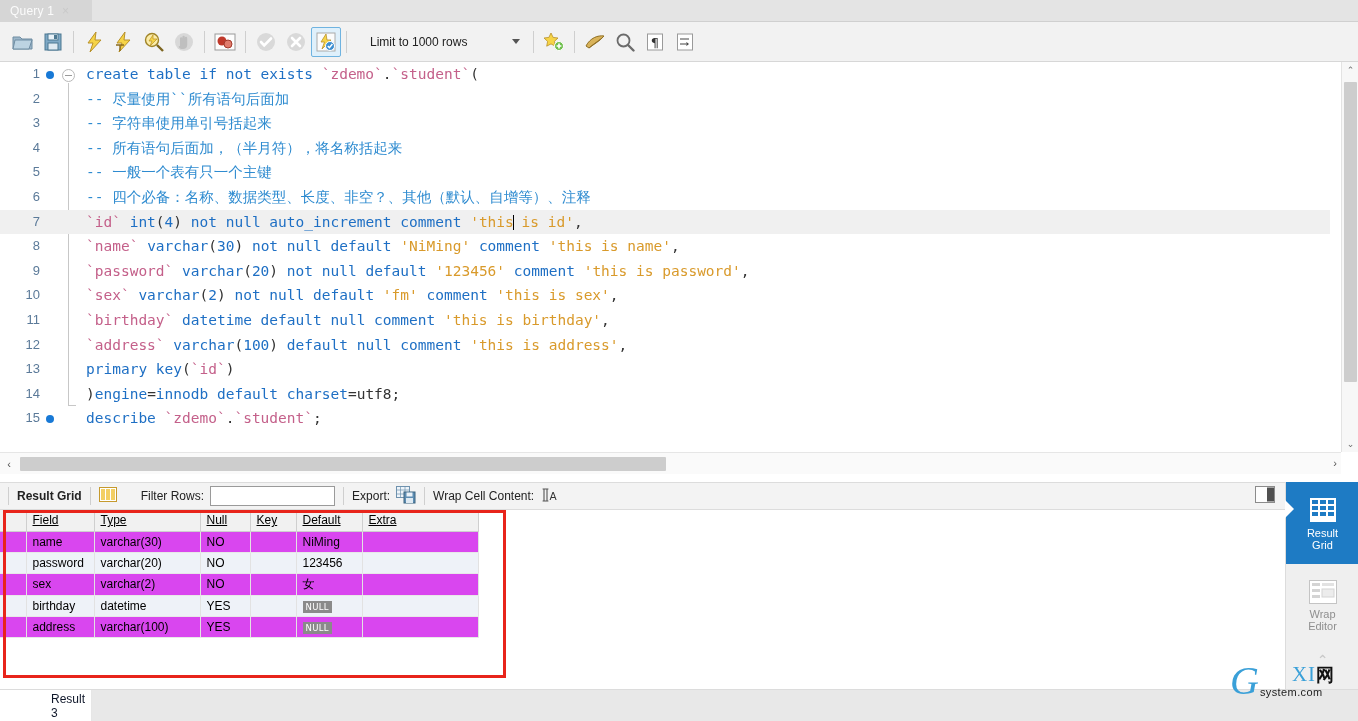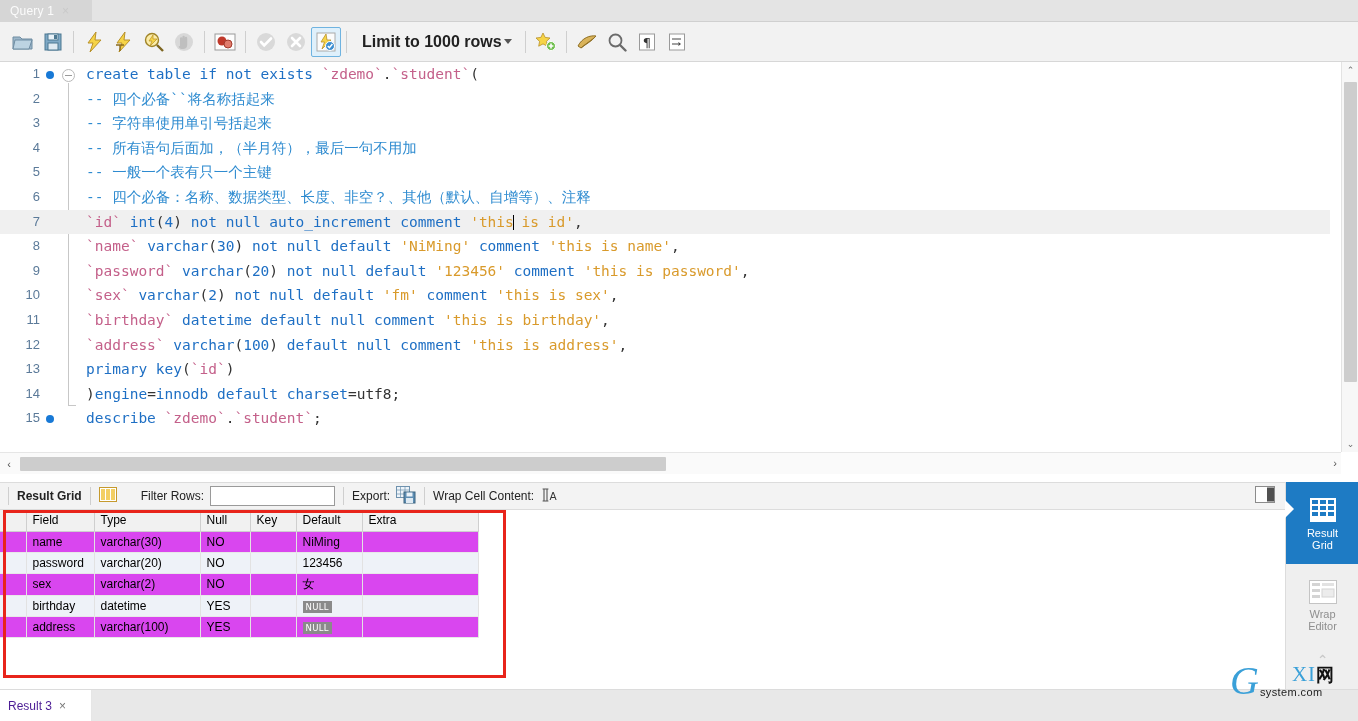--- a/index.html
+++ b/index.html
@@ -37,23 +37,23 @@
     display:flex; align-items:center; padding-left:8px; gap:0px;
   }
   .tbtn {
     width:30px; height:30px; display:flex; align-items:center; justify-content:center;
     border-radius:2px; position:relative;
   }
   .tbtn.framed { border:1px solid #6fb3e0; background:#dff0fb; }
   .sep { width:1px; height:22px; background:#cfcfcf; margin:0 5px; }
 
   .limitbox {
-    width:160px; height:22px; margin-left:8px;
+    width:160px; height:22px; margin-left:16px;
     display:flex; align-items:center; justify-content:space-between;
-    font-size:16px; color:#222; padding:0 4px 0 2px;font-weight:bold;
+    font-size:12px; color:#222; padding:0 4px 0 2px;
   }
   .limitbox .caret {
     width:0;height:0;border-left:4px solid transparent;border-right:4px solid transparent;
     border-top:5px solid #555; margin-right:4px;
   }
 
   
   .editor {
     position:absolute; left:0; top:62px; width:1358px; height:390px;
     background:#ffffff; overflow:hidden;
@@ -154,21 +154,21 @@
   }
 
   
   .gridwrap {
     position:absolute; left:0; top:510px; width:1285px; height:170px;
     background:#ffffff;
   }
   table.rgrid { border-collapse:collapse; font-size:12px; color:#000; table-layout:fixed; }
   table.rgrid th {
     background:#f1f1f1; border-right:1px solid #cfcfcf; border-bottom:1px solid #cfcfcf;
-    font-weight:normal; text-align:left; padding:2px 6px; height:21px; color:#000;
+    font-weight:normal; text-align:left; padding:2px 6px; height:21px; color:#000;text-decoration:underline;
   }
   table.rgrid td {
     border-right:1px solid #e2e2e2; border-bottom:1px solid #e8e8e8;
     padding:2px 6px; height:21px; white-space:nowrap; vertical-align:middle;
   }
   table.rgrid tr.even td { background:#eef2f8; }
   table.rgrid tr.odd  td { background:#d946ef; }
   .rowsel { width:26px; text-align:center; padding:0 !important; }
   .rowsel-cur::after {
     content:""; display:inline-block;
@@ -208,21 +208,21 @@
   
   .bottomstrip {
     position:absolute; left:0; bottom:0; width:1358px; height:32px;
     background:#ffffff; border-top:1px solid #dcdcdc;
   }
   .btab {
     position:absolute; left:0; top:0; height:31px; width:92px;
     display:flex; align-items:center; padding-left:8px; gap:7px;
     background:#ffffff; border-right:1px solid #e6e6e6;
   }
-  .btab-label { font-size:12px; color:#4c1d95; }
+  .btab-label { font-size:12px; color:#0f172a;margin-left:43px; }
   .btab-close { font-size:12px; color:#777; }
   .btab-rest {
     position:absolute; left:92px; top:0; right:0; height:31px; background:#e8e8e8;
   }
 
   
   .watermark {
     position:absolute; right:10px; bottom:14px; width:118px; height:52px;
     display:flex; align-items:center; gap:1px;
   }
@@ -362,23 +362,23 @@
     </div>
   </div>
 
   <div class="editor">
     <div class="gutter"></div>
     <div class="fold-circle"></div>
     <div class="fold-line" style="top:21px; height:322px;"></div>
     <div class="fold-end" style="top:343px;"></div>
     <div class="code-lines" id="code-lines">
         <div class="cline"><span class="num">1</span><span class="bp"></span><span class="txt"><span class="k">create table if not exists </span><span class="id">`zdemo`</span><span class="pl">.</span><span class="id">`student`</span><span class="pl">(</span></span></div>
-        <div class="cline"><span class="num">2</span><span class="txt"><span class="cm">-- 四个必备``将名称括起来</span></span></div>
+        <div class="cline"><span class="num">2</span><span class="txt"><span class="cm">-- 尽量使用``所有语句后面加</span></span></div>
         <div class="cline"><span class="num">3</span><span class="txt"><span class="cm">-- 字符串使用单引号括起来</span></span></div>
-        <div class="cline"><span class="num">4</span><span class="txt"><span class="cm">-- 所有语句后面加，（半月符），最后一句不用加</span></span></div>
+        <div class="cline"><span class="num">4</span><span class="txt"><span class="cm">-- 所有语句后面加，（半月符），将名称括起来</span></span></div>
         <div class="cline"><span class="num">5</span><span class="txt"><span class="cm">-- 一般一个表有只一个主键</span></span></div>
         <div class="cline"><span class="num">6</span><span class="txt"><span class="cm">-- 四个必备：名称、数据类型、长度、非空？、其他（默认、自增等）、注释</span></span></div>
         <div class="cline hl"><span class="num">7</span><span class="txt"><span class="id">`id`</span><span class="pl"> </span><span class="k">int</span><span class="pl">(</span><span class="nu">4</span><span class="pl">) </span><span class="k">not null auto_increment comment </span><span class="st">'this</span><span class="caret-ins"></span><span class="st"> is id'</span><span class="pl">,</span></span></div>
         <div class="cline"><span class="num">8</span><span class="txt"><span class="id">`name`</span><span class="pl"> </span><span class="k">varchar</span><span class="pl">(</span><span class="nu">30</span><span class="pl">) </span><span class="k">not null default </span><span class="st">'NiMing'</span><span class="pl"> </span><span class="k">comment </span><span class="st">'this is name'</span><span class="pl">,</span></span></div>
         <div class="cline"><span class="num">9</span><span class="txt"><span class="id">`password`</span><span class="pl"> </span><span class="k">varchar</span><span class="pl">(</span><span class="nu">20</span><span class="pl">) </span><span class="k">not null default </span><span class="st">'123456'</span><span class="pl"> </span><span class="k">comment </span><span class="st">'this is password'</span><span class="pl">,</span></span></div>
         <div class="cline"><span class="num">10</span><span class="txt"><span class="id">`sex`</span><span class="pl"> </span><span class="k">varchar</span><span class="pl">(</span><span class="nu">2</span><span class="pl">) </span><span class="k">not null default </span><span class="st">'fm'</span><span class="pl"> </span><span class="k">comment </span><span class="st">'this is sex'</span><span class="pl">,</span></span></div>
         <div class="cline"><span class="num">11</span><span class="txt"><span class="id">`birthday`</span><span class="pl"> </span><span class="k">datetime default null comment </span><span class="st">'this is birthday'</span><span class="pl">,</span></span></div>
         <div class="cline"><span class="num">12</span><span class="txt"><span class="id">`address`</span><span class="pl"> </span><span class="k">varchar</span><span class="pl">(</span><span class="nu">100</span><span class="pl">) </span><span class="k">default null comment </span><span class="st">'this is address'</span><span class="pl">,</span></span></div>
         <div class="cline"><span class="num">13</span><span class="txt"><span class="k">primary key</span><span class="pl">(</span><span class="id">`id`</span><span class="pl">)</span></span></div>
         <div class="cline"><span class="num">14</span><span class="txt"><span class="pl">)</span><span class="k">engine</span><span class="pl">=</span><span class="k">innodb default charset</span><span class="pl">=utf8;</span></span></div>

